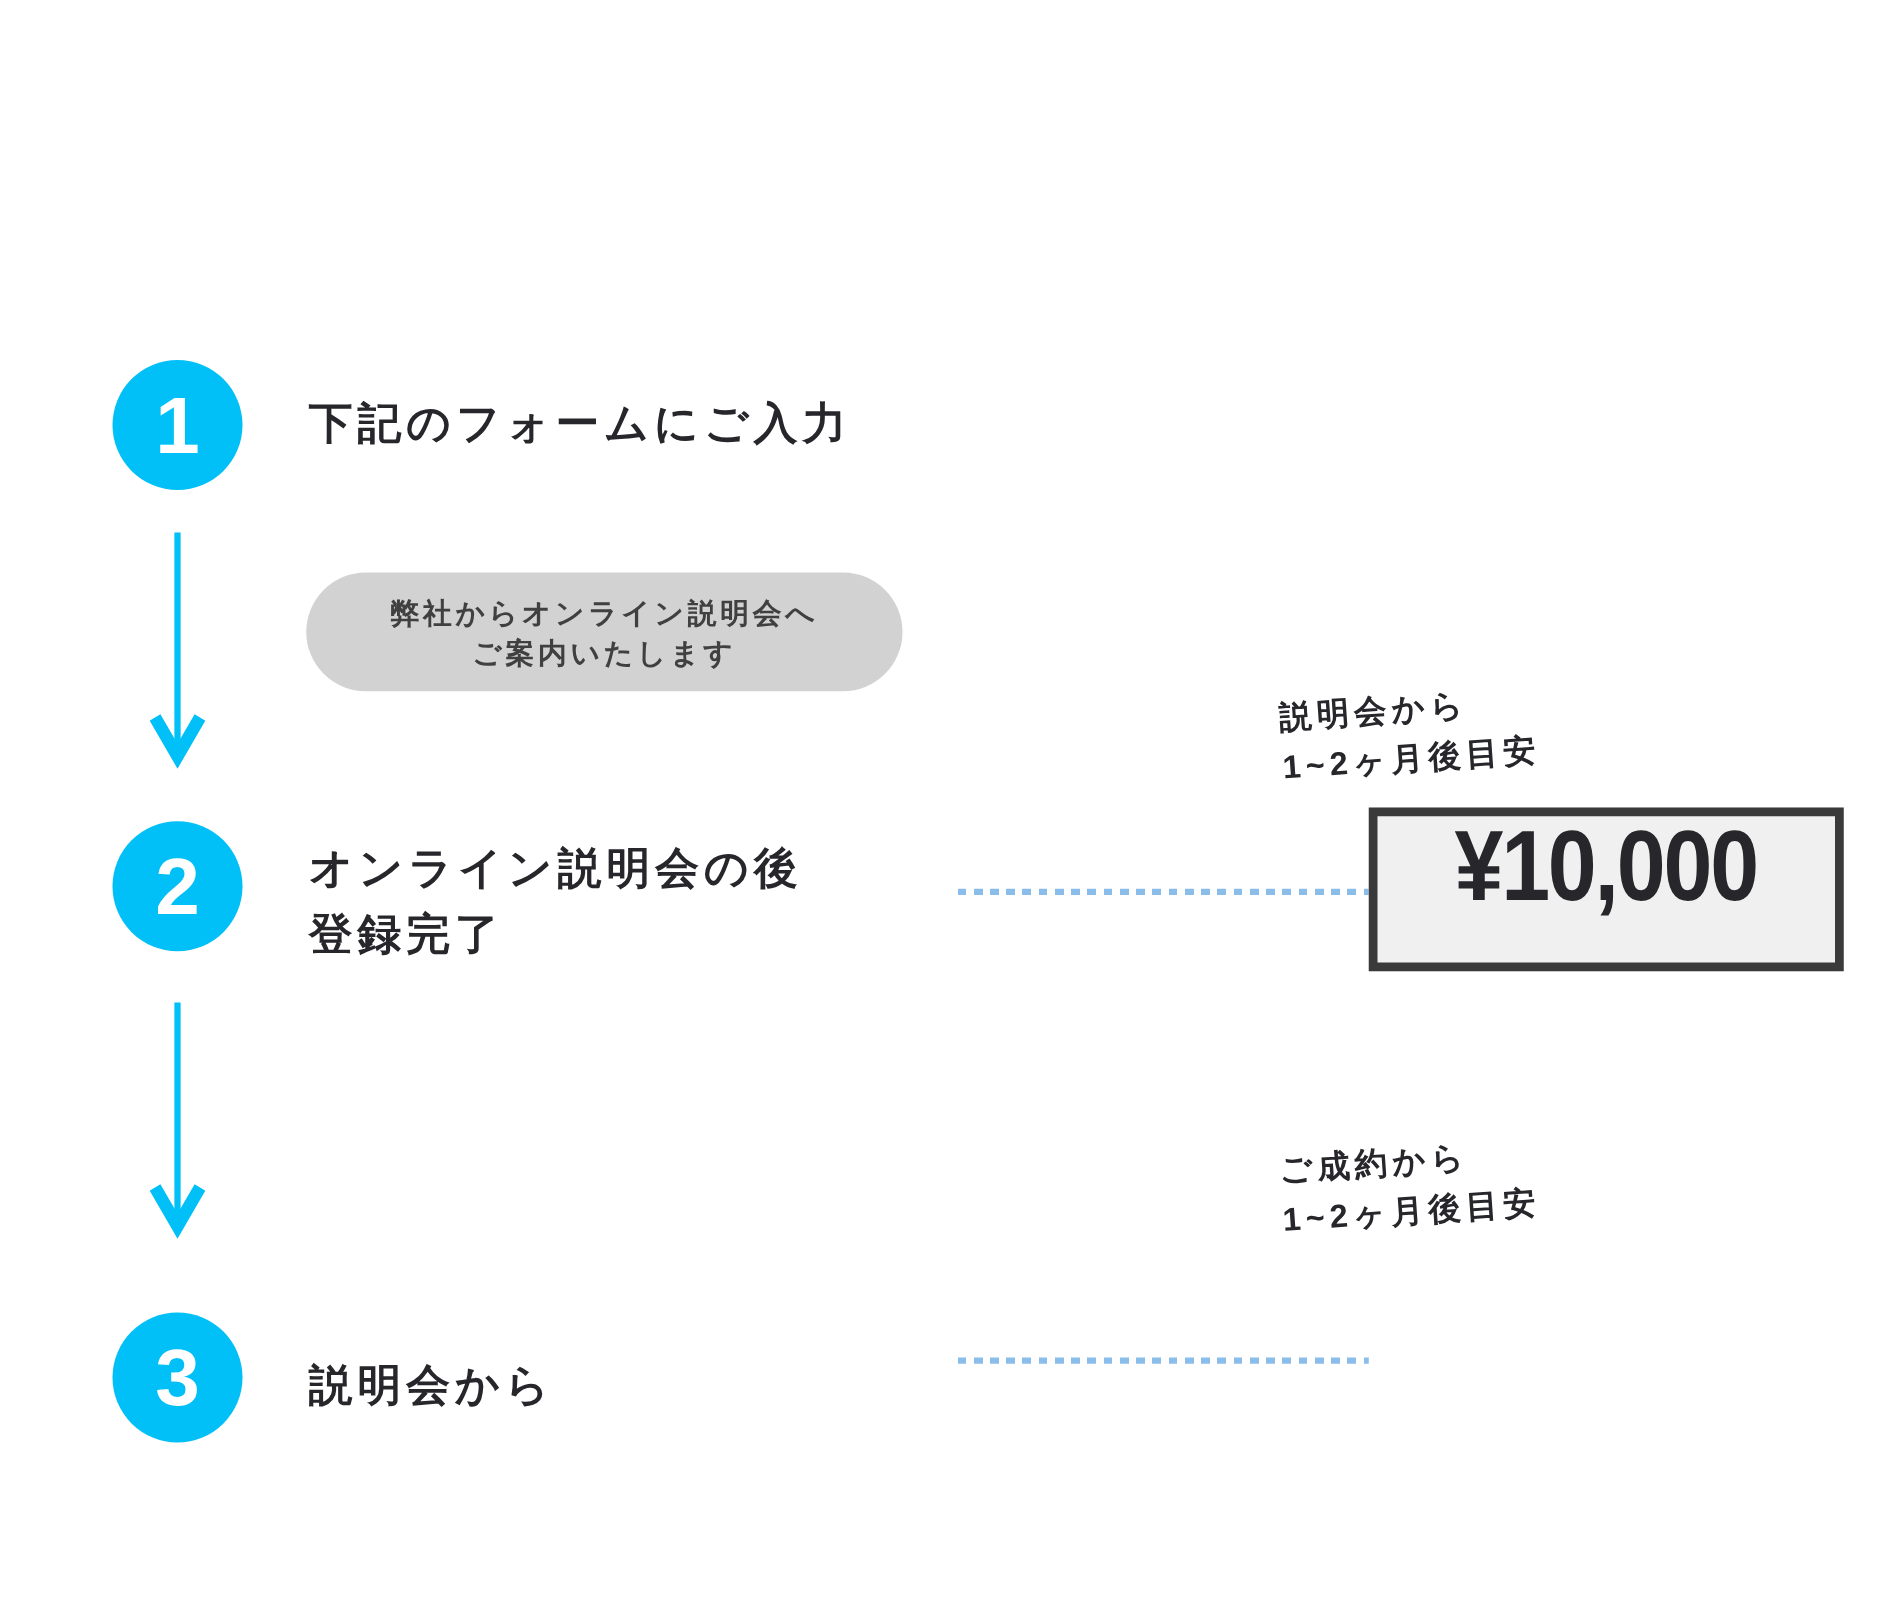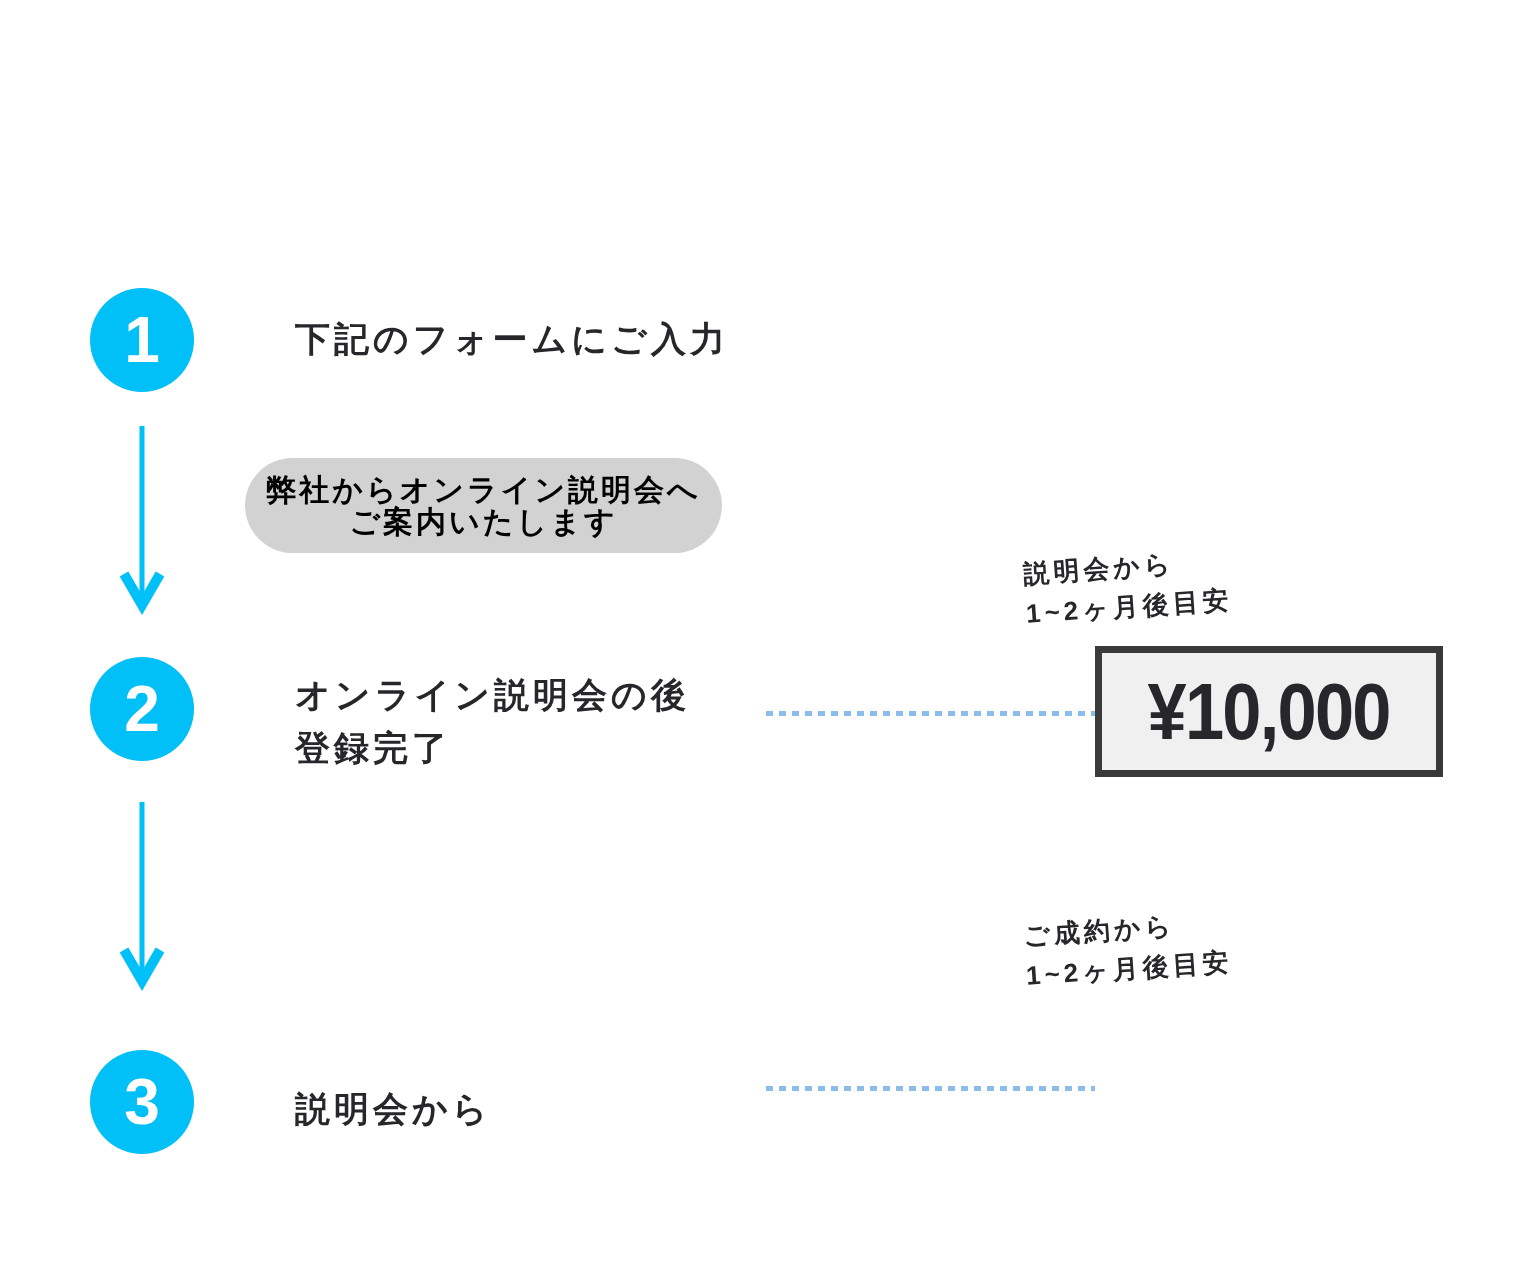--- a/index.html
+++ b/index.html
@@ -23,56 +23,56 @@
     position:absolute;left:90px;width:104px;height:104px;
     border-radius:50%;background:#00c0f7;
     display:flex;align-items:center;justify-content:center;
     color:#ffffff;font-size:64px;font-weight:800;line-height:1;
   }
   .c1{top:288px}.c2{top:657px}.c3{top:1050px}
   
   .step-label{
     position:absolute;left:247px;
     font-size:35px;font-weight:700;letter-spacing:4px;
-    line-height:53px;color:#26262b;white-space:nowrap;margin-left:48px;
+    line-height:53px;color:#26262b;white-space:nowrap;
   }
   .l1{top:312px}.l2{top:668px}.l3{top:1082px}
   
   .arrow{position:absolute;left:120px;width:44px;height:195px;}
   .a1{top:424px}.a2{top:800px}
   
   .bubble{
     position:absolute;left:245px;top:458px;width:477px;height:95px;
     background:#d2d2d2;border-radius:48px;
     display:flex;flex-direction:column;align-items:center;justify-content:center;
     gap:6px;
   }
   .bubble .line{
-    font-size:30px;font-weight:700;letter-spacing:3px;
-    color:#000000;line-height:26px;white-space:nowrap;
+    font-size:23px;font-weight:700;letter-spacing:3px;
+    color:#404040;line-height:26px;white-space:nowrap;
   }
   
   .note{
     position:absolute;left:1022px;
     transform:rotate(-4deg);transform-origin:left top;
     font-size:26px;font-weight:700;letter-spacing:4px;
     line-height:40px;color:#26262b;white-space:nowrap;
   }
   .n1{top:554px}.n2{top:916px}
   
   .dotted{
     position:absolute;left:766px;width:329px;height:5px;
     background:repeating-linear-gradient(90deg,#8abde9 0 7px,transparent 7px 13px);
   }
   .d1{top:711px}.d2{top:1086px}
   
   .price-box{
-    position:absolute;left:1095px;width:348px;height:131px;
+    position:absolute;left:1095px;width:380px;height:131px;
     box-sizing:border-box;background:#f0f0f0;border:7px solid #3a3a3a;
-    display:flex;align-items:center;justify-content:center;
+    display:flex;justify-content:center;
   }
   .p1{top:646px}.p2{top:1017px}
   .price-box .amount{
     font-size:80px;font-weight:800;letter-spacing:-2px;
     color:#26262b;transform:scaleX(0.88);line-height:1;white-space:nowrap;
   }
 </style>
 </head>
 <body>
 

